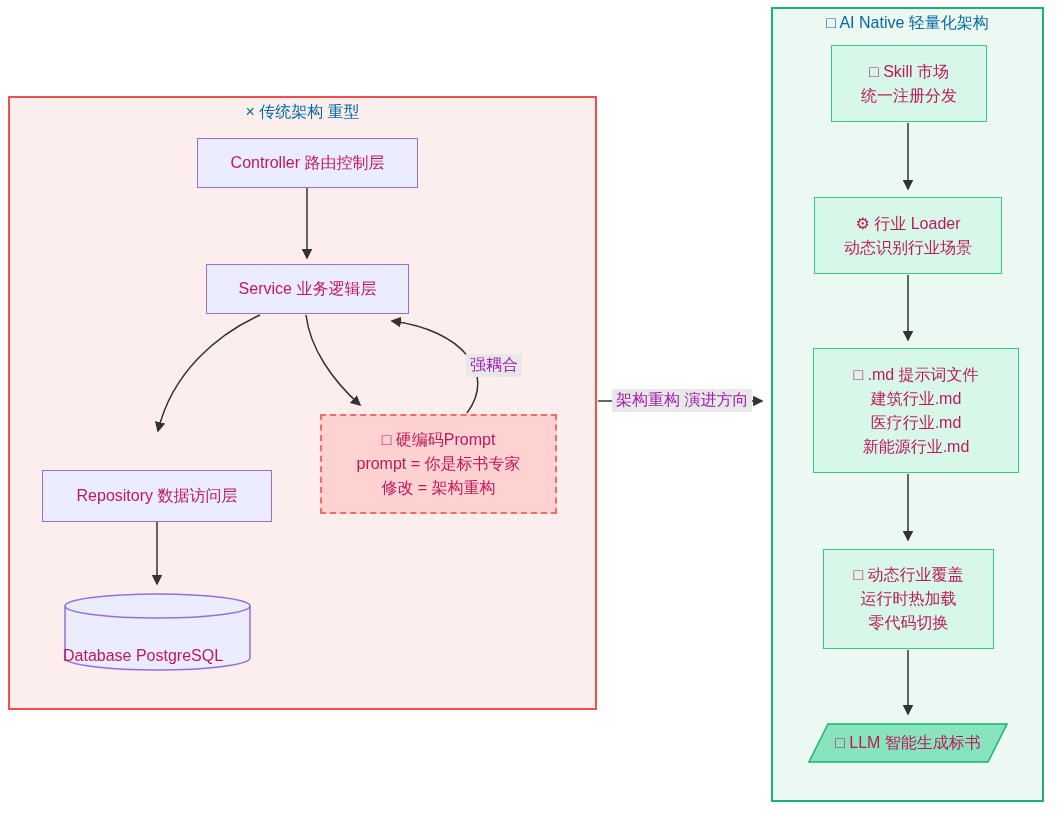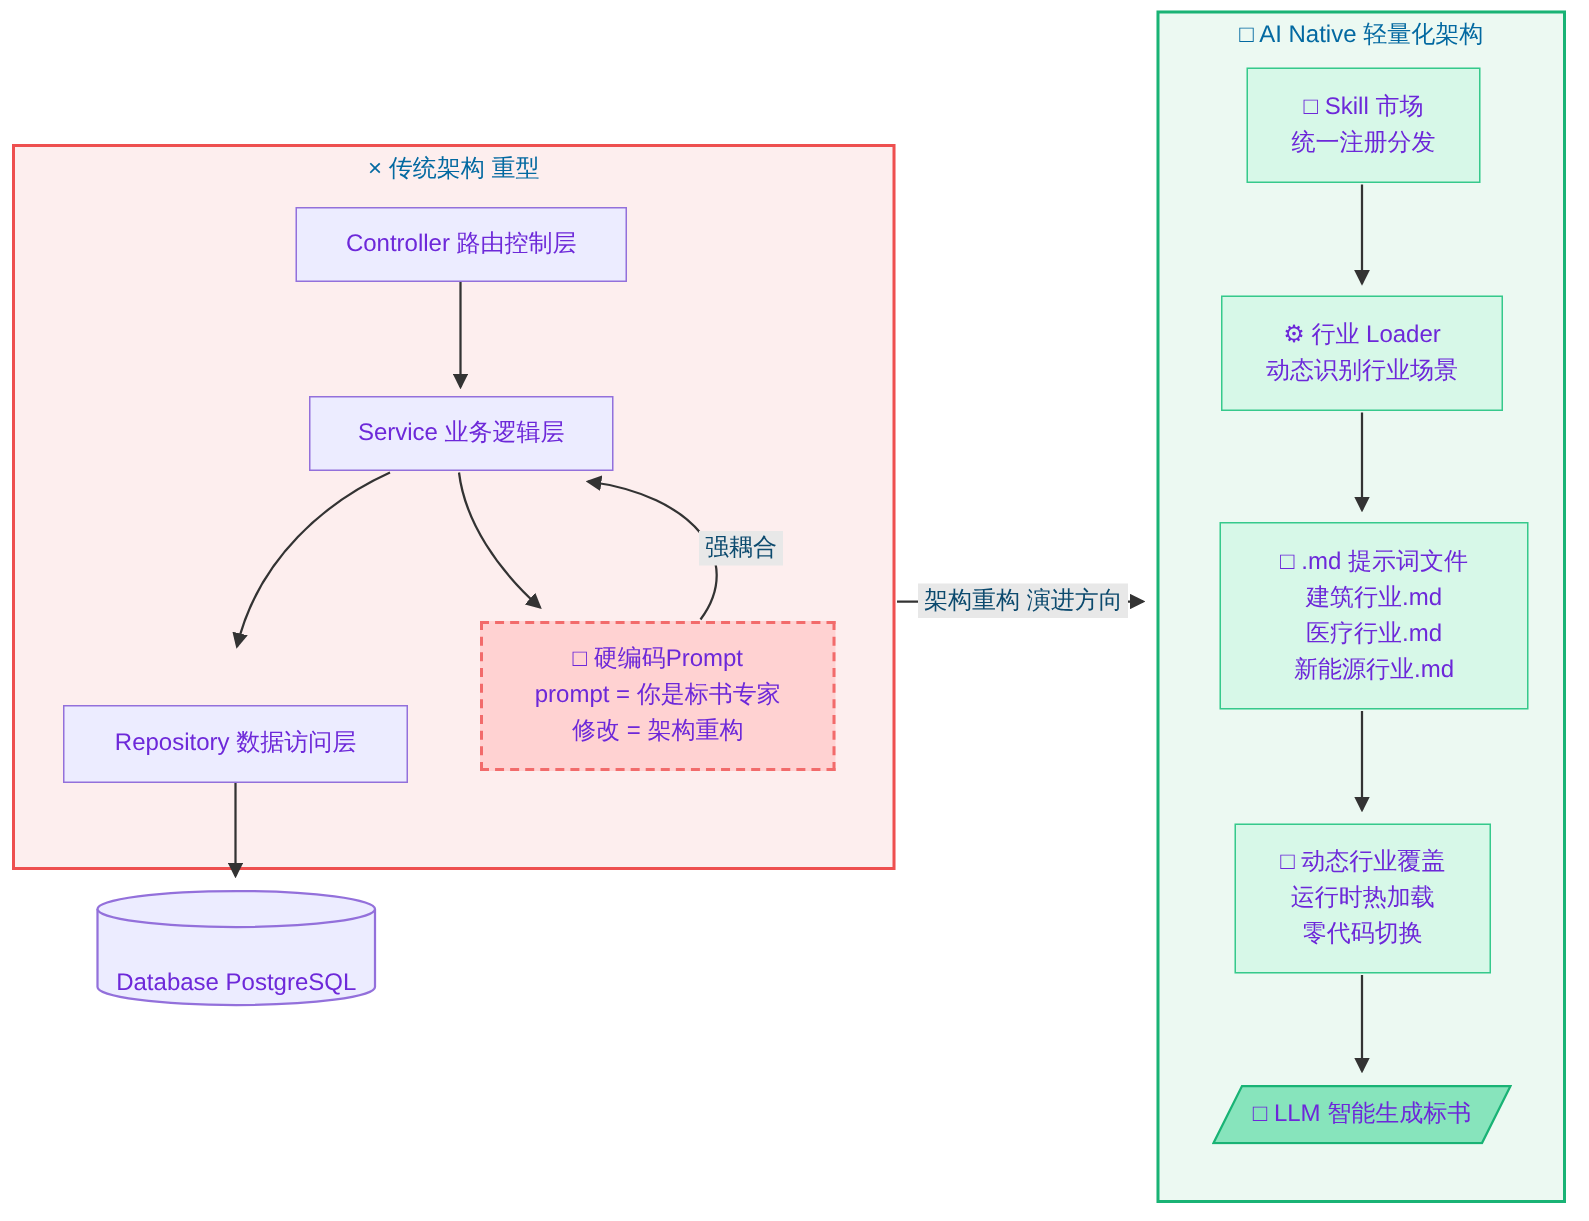--- a/index.html
+++ b/index.html
@@ -2,37 +2,37 @@
 <html style="--left_border: #ee4f4f; --left_bg: #fdeeee; --right_border: #19b375; --right_bg: #ecf9f2; --node_purple_bg: #ececff; --node_purple_border: #9370db; --node_green_bg: #d7f8e8; --node_green_border: #36c98c; --prompt_bg: #ffd2d2; --prompt_border: #f26b6b; --llm_bg: #87e4bc; --edge: #333333; --label_bg: #e8e8e8;"><head>
 <meta charset="utf-8">
 <style>
   html,body{margin:0;padding:0;background:#ffffff;}
   .canvas{
     position:relative;width:1059px;height:814px;overflow:hidden;
     font-family:"Liberation Sans","DejaVu Sans",sans-serif;
     font-size:16px;color:#333333;background:#ffffff;
   }
   .cluster{position:absolute;box-sizing:border-box;border:2px solid;}
-  .cluster.legacy{left:8px;top:96px;width:589px;height:484px;
+  .cluster.legacy{left:8px;top:96px;width:589px;height:614px;
     background:var(--left_bg);border-color:var(--left_border);}
   .cluster.ai{left:771px;top:7px;width:273px;height:795px;
     background:var(--right_bg);border-color:var(--right_border);}
   .cluster-title{position:absolute;left:0;right:0;top:4px;text-align:center;color:#0369a1;}
   .edges{position:absolute;left:0;top:0;pointer-events:none;}
   .edge{fill:none;stroke:var(--edge);stroke-width:1.5px;}
   .node{position:absolute;box-sizing:border-box;display:flex;flex-direction:column;
-    align-items:center;justify-content:center;text-align:center;line-height:24px;color:#6d28d9;}
+    align-items:center;justify-content:center;text-align:center;line-height:24px;color:#be185d;}
   .node.purple{background:var(--node_purple_bg);border:1px solid var(--node_purple_border);text-align:right;}
   .node.greenbox{background:var(--node_green_bg);border:1.5px solid var(--node_green_border);}
   .node.prompt{background:var(--prompt_bg);border:2px dashed var(--prompt_border);}
   .node.shape{background:transparent;border:none;}
   .shape-svg{position:absolute;left:0;top:0;}
   .shape-label{position:relative;z-index:1;}
-  .db-label{position:absolute;left:0;right:0;top:52px;text-align:center;}
-  .edge-label{position:absolute;background:var(--label_bg);color:#0c4a6e;
+  .db-label{position:absolute;left:0;right:0;top:52px;text-align:left;}
+  .edge-label{position:absolute;background:var(--label_bg);color:#a21caf;
     padding:1px 4px;white-space:nowrap;z-index:2;}
 </style>
 </head>
 <body>
 
 <div class="canvas">
 
   <div class="cluster legacy">
     <div class="cluster-title">× 传统架构 重型</div>
   </div>

